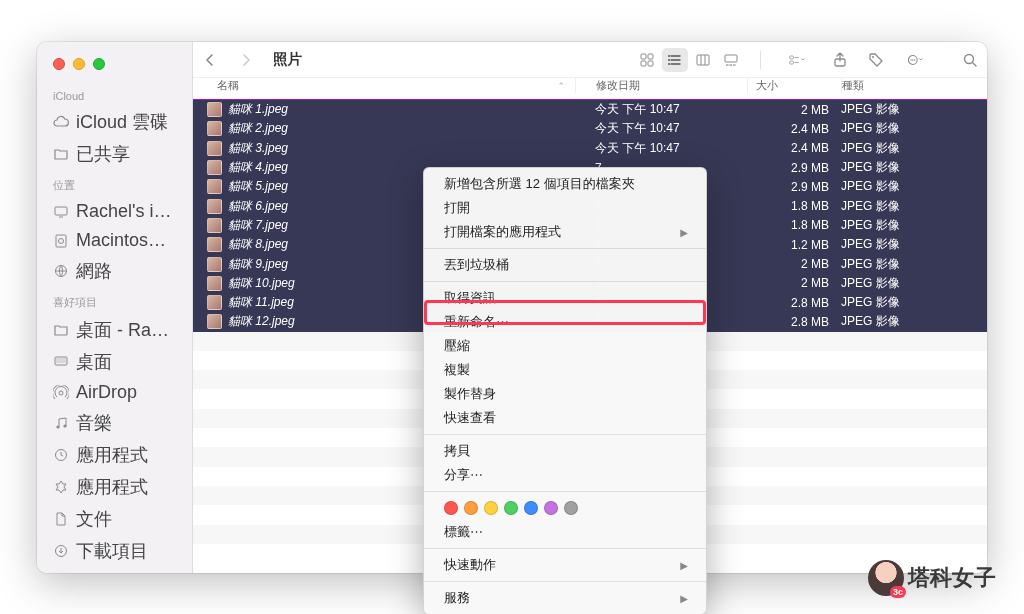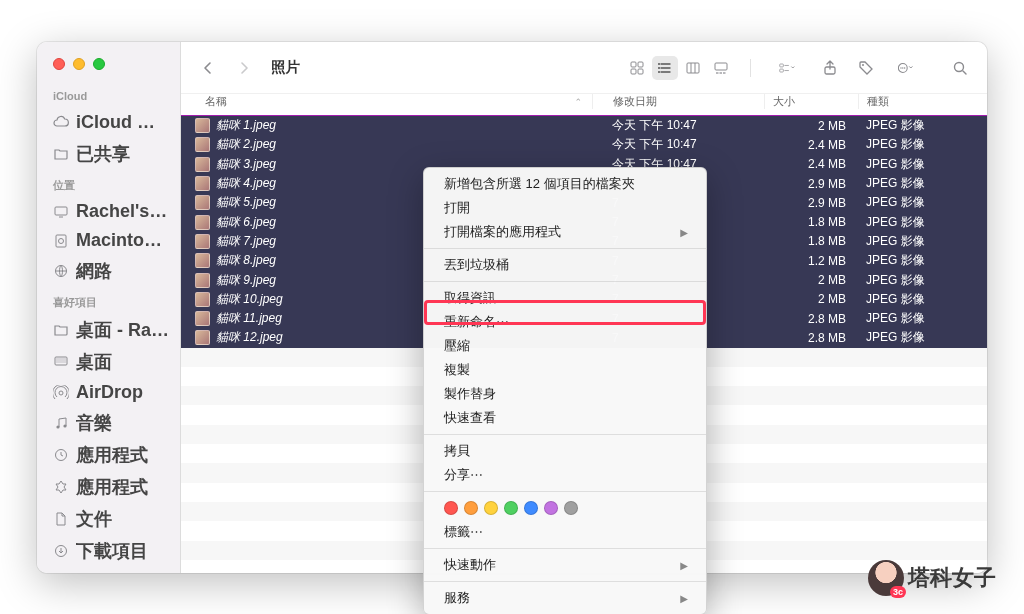--- a/index.html
+++ b/index.html
@@ -5,50 +5,50 @@
 * { margin: 0; padding: 0; box-sizing: border-box; font-family: -apple-system, "Helvetica Neue", Arial, sans-serif; }
 body { width: 1024px; height: 614px; background: #fff; position: relative; overflow: hidden; }
 
 .window {
   position: absolute; left: 37px; top: 42px; width: 950px; height: 531px;
   background: #fff; border-radius: 10px; box-shadow: 0 10px 40px rgba(0,0,0,0.25), 0 0 0 1px rgba(0,0,0,0.08);
   display: flex; overflow: hidden;
 }
 
 
-.sidebar { width: 144px; background: #f3f1f4; border-right: 1px solid #dcdcdc; display: flex; flex-direction: column; padding-top: 16px; font-size: 12px; color: #505050; font-weight: bold; }
+.sidebar { width: 156px; background: #f3f1f4; border-right: 1px solid #dcdcdc; display: flex; flex-direction: column; padding-top: 16px; font-size: 12px; color: #505050; }
 .traffic { display: flex; gap: 8px; padding: 0 0 12px 16px; }
 .traffic span { width: 12px; height: 12px; border-radius: 50%; display: inline-block; }
 .tl-red { background: #ff5f57; border: 0.5px solid #e0443e; }
 .tl-yellow { background: #febc2e; border: 0.5px solid #dfa023; }
 .tl-green { background: #28c840; border: 0.5px solid #1bac2c; }
 .side-section-label { color: #999; font-size: 11px; padding: 8px 0 4px 16px; }
 .side-item { display: flex; align-items: center; gap: 7px; padding: 4px 10px 4px 16px; cursor: default; color: #454545; }
 .side-item .ic { width: 16px; height: 14px; display: inline-flex; align-items: center; justify-content: center; color: #8a8a8e; }
 .side-item .lbl { font-size: 18px; white-space: nowrap; overflow: hidden; text-overflow: ellipsis; flex: 1; }
 .side-item.redact .lbl { background: #555; color: transparent; border-radius: 2px; height: 10px; width: 55px; }
 
 
 .main { flex: 1; display: flex; flex-direction: column; background: #fff; }
-.toolbar { height: 52px; display: flex; align-items: center; padding: 0 14px; gap: 10px; border-bottom: 1px solid #f0f0f0; color: #777; }
+.toolbar { height: 36px; display: flex; align-items: center; padding: 0 4px; gap: 10px; border-bottom: 1px solid #f0f0f0; color: #777; }
 .tb-btn { width: 26px; height: 24px; display: inline-flex; align-items: center; justify-content: center; color: #8b8b8f; cursor: default; }
 .tb-title { font-size: 14.5px; font-weight: 600; color: #333; margin-left: 4px; }
 .tb-spacer { flex: 1; }
 .tb-group { display: flex; gap: 2px; align-items: center; border-radius: 6px; }
 .tb-group .tb-btn { border-radius: 5px; }
 .tb-group .tb-btn.active { background: #e8e8e8; color: #555; }
 .tb-sep { width: 1px; height: 18px; background: #e2e2e2; margin: 0 6px; }
 
 
 .header-row { display: flex; align-items: flex-start; height: 22px; font-size: 11px; color: #666; border-bottom: 1px solid #a21caf; }
 .col-name { flex: 1; padding-left: 24px; display: flex; align-items: center; }
 .col-name .sort { margin-left: auto; margin-right: 10px; color: #aaa; font-size: 9px; }
 .col-date { width: 172px; border-left: 1px solid #eee; padding-left: 20px; }
 .col-size { width: 94px; border-left: 1px solid #eee; padding-left: 8px; }
-.col-kind { width: 129px; border-left: 1px solid #eee; padding-left: 8px; }
+.col-kind { width: 146px; border-left: 1px solid #eee; }
 
 
 .file-list { flex: 1; overflow: hidden; position: relative; }
 .file-row { display: flex; align-items: center; height: 19.3px; font-size: 12px; color: #fff; background: #373855; }
 .file-row .col-name { display: flex; align-items: center; gap: 6px; padding-left: 14px; font-style: italic; }
 .file-row .thumb { width: 15px; height: 15px; background: linear-gradient(135deg,#d8b89a,#a77); border: 1px solid rgba(255,255,255,0.4); border-radius: 2px; flex-shrink: 0; }
 .file-row .fname { white-space: nowrap; }
 .file-row .col-date { color: #fff; }
 .file-row .col-size { text-align: right; padding-right: 12px; padding-left: 0; }
 .file-row .col-kind { }

